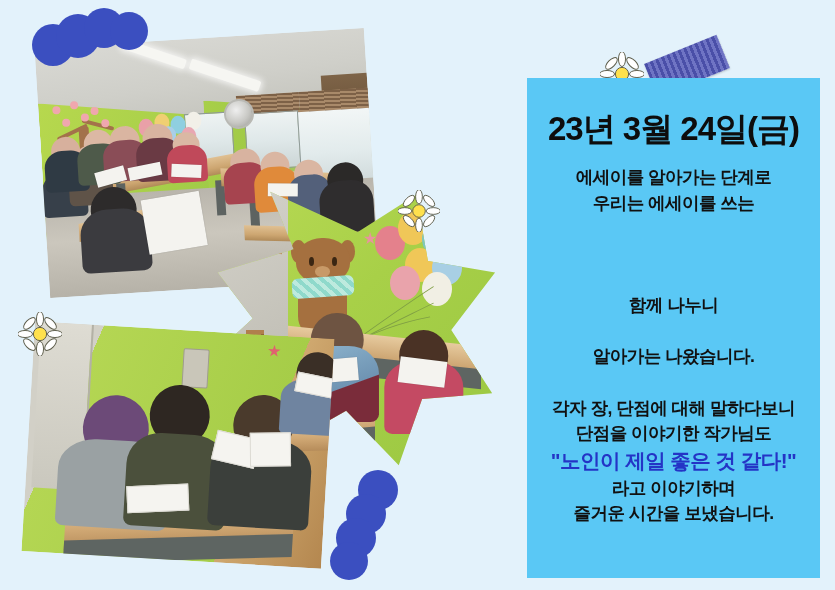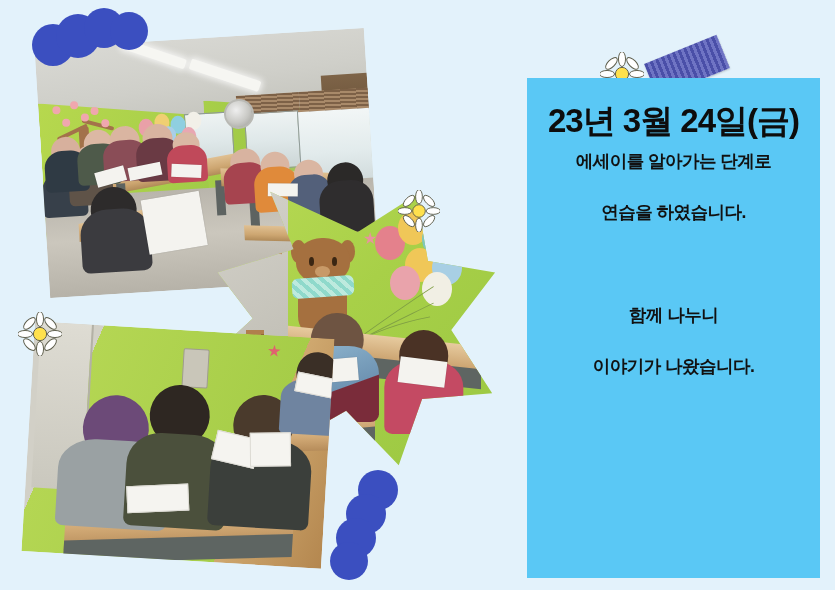--- a/index.html
+++ b/index.html
@@ -293,40 +293,40 @@
   
   #text-panel {
     position: absolute;
     left: 527px;
     top: 78px;
     width: 293px;
     height: 500px;
     background: #5ac8f5;
     text-align: center;
     color: #111111;
-    padding: 4px;
+    padding: 12px;
     box-sizing: border-box;
   }
   #panel-title {
     font-size: 33px;
     font-weight: bold;
     letter-spacing: -1px;
     margin: 22px 0 0 0;
     line-height: 1;
     color: #0d0d0d;
   }
   .para {
     font-size: 17.5px;
     font-weight: bold;
     line-height: 1.46;
     margin: 0;
     color: #111111;
     letter-spacing: -0.5px;
   }
-  #para-1 { margin-top: 12px; }
+  #para-1 { margin-top: 20px; }
   #para-2 { margin-top: 26px; }
   #para-3 { margin-top: 26px; }
   .quote-line {
     font-size: 20.5px;
     font-weight: bold;
     color: #2434c6;
     line-height: 1.4;
     letter-spacing: -0.5px;
   }
 </style>
@@ -605,28 +605,34 @@
   </div>
 
   <div id="tape-stripe"></div>
 
   <div id="text-panel">
 
     <div id="panel-title">23년 3월 24일(금)</div>
 
     <p class="para" id="para-1">
       <span>에세이를 알아가는 단계로</span><br>
-      <br>
-      <span>연습을 하였습니다.</span>
+      <span>우리는 에세이를 쓰는</span><br>
     </p>
 
     <p class="para" id="para-2">
       <br>
       <br>
       <span>함께 나누니</span><br>
       <br>
-      <span>이야기가 나왔습니다.</span>
+      <span>알아가는 나왔습니다.</span>
     </p>
 
+    <p class="para" id="para-3">
+      <span>각자 장, 단점에 대해 말하다보니</span><br>
+      <span>단점을 이야기한 작가님도</span><br>
+      <span class="quote-line">"노인이 제일 좋은 것 같다!"</span><br>
+      <span>라고 이야기하며</span><br>
+      <span>즐거운 시간을 보냈습니다.</span>
+    </p>
 
   </div>
 
 </div>
 
 </body></html>

